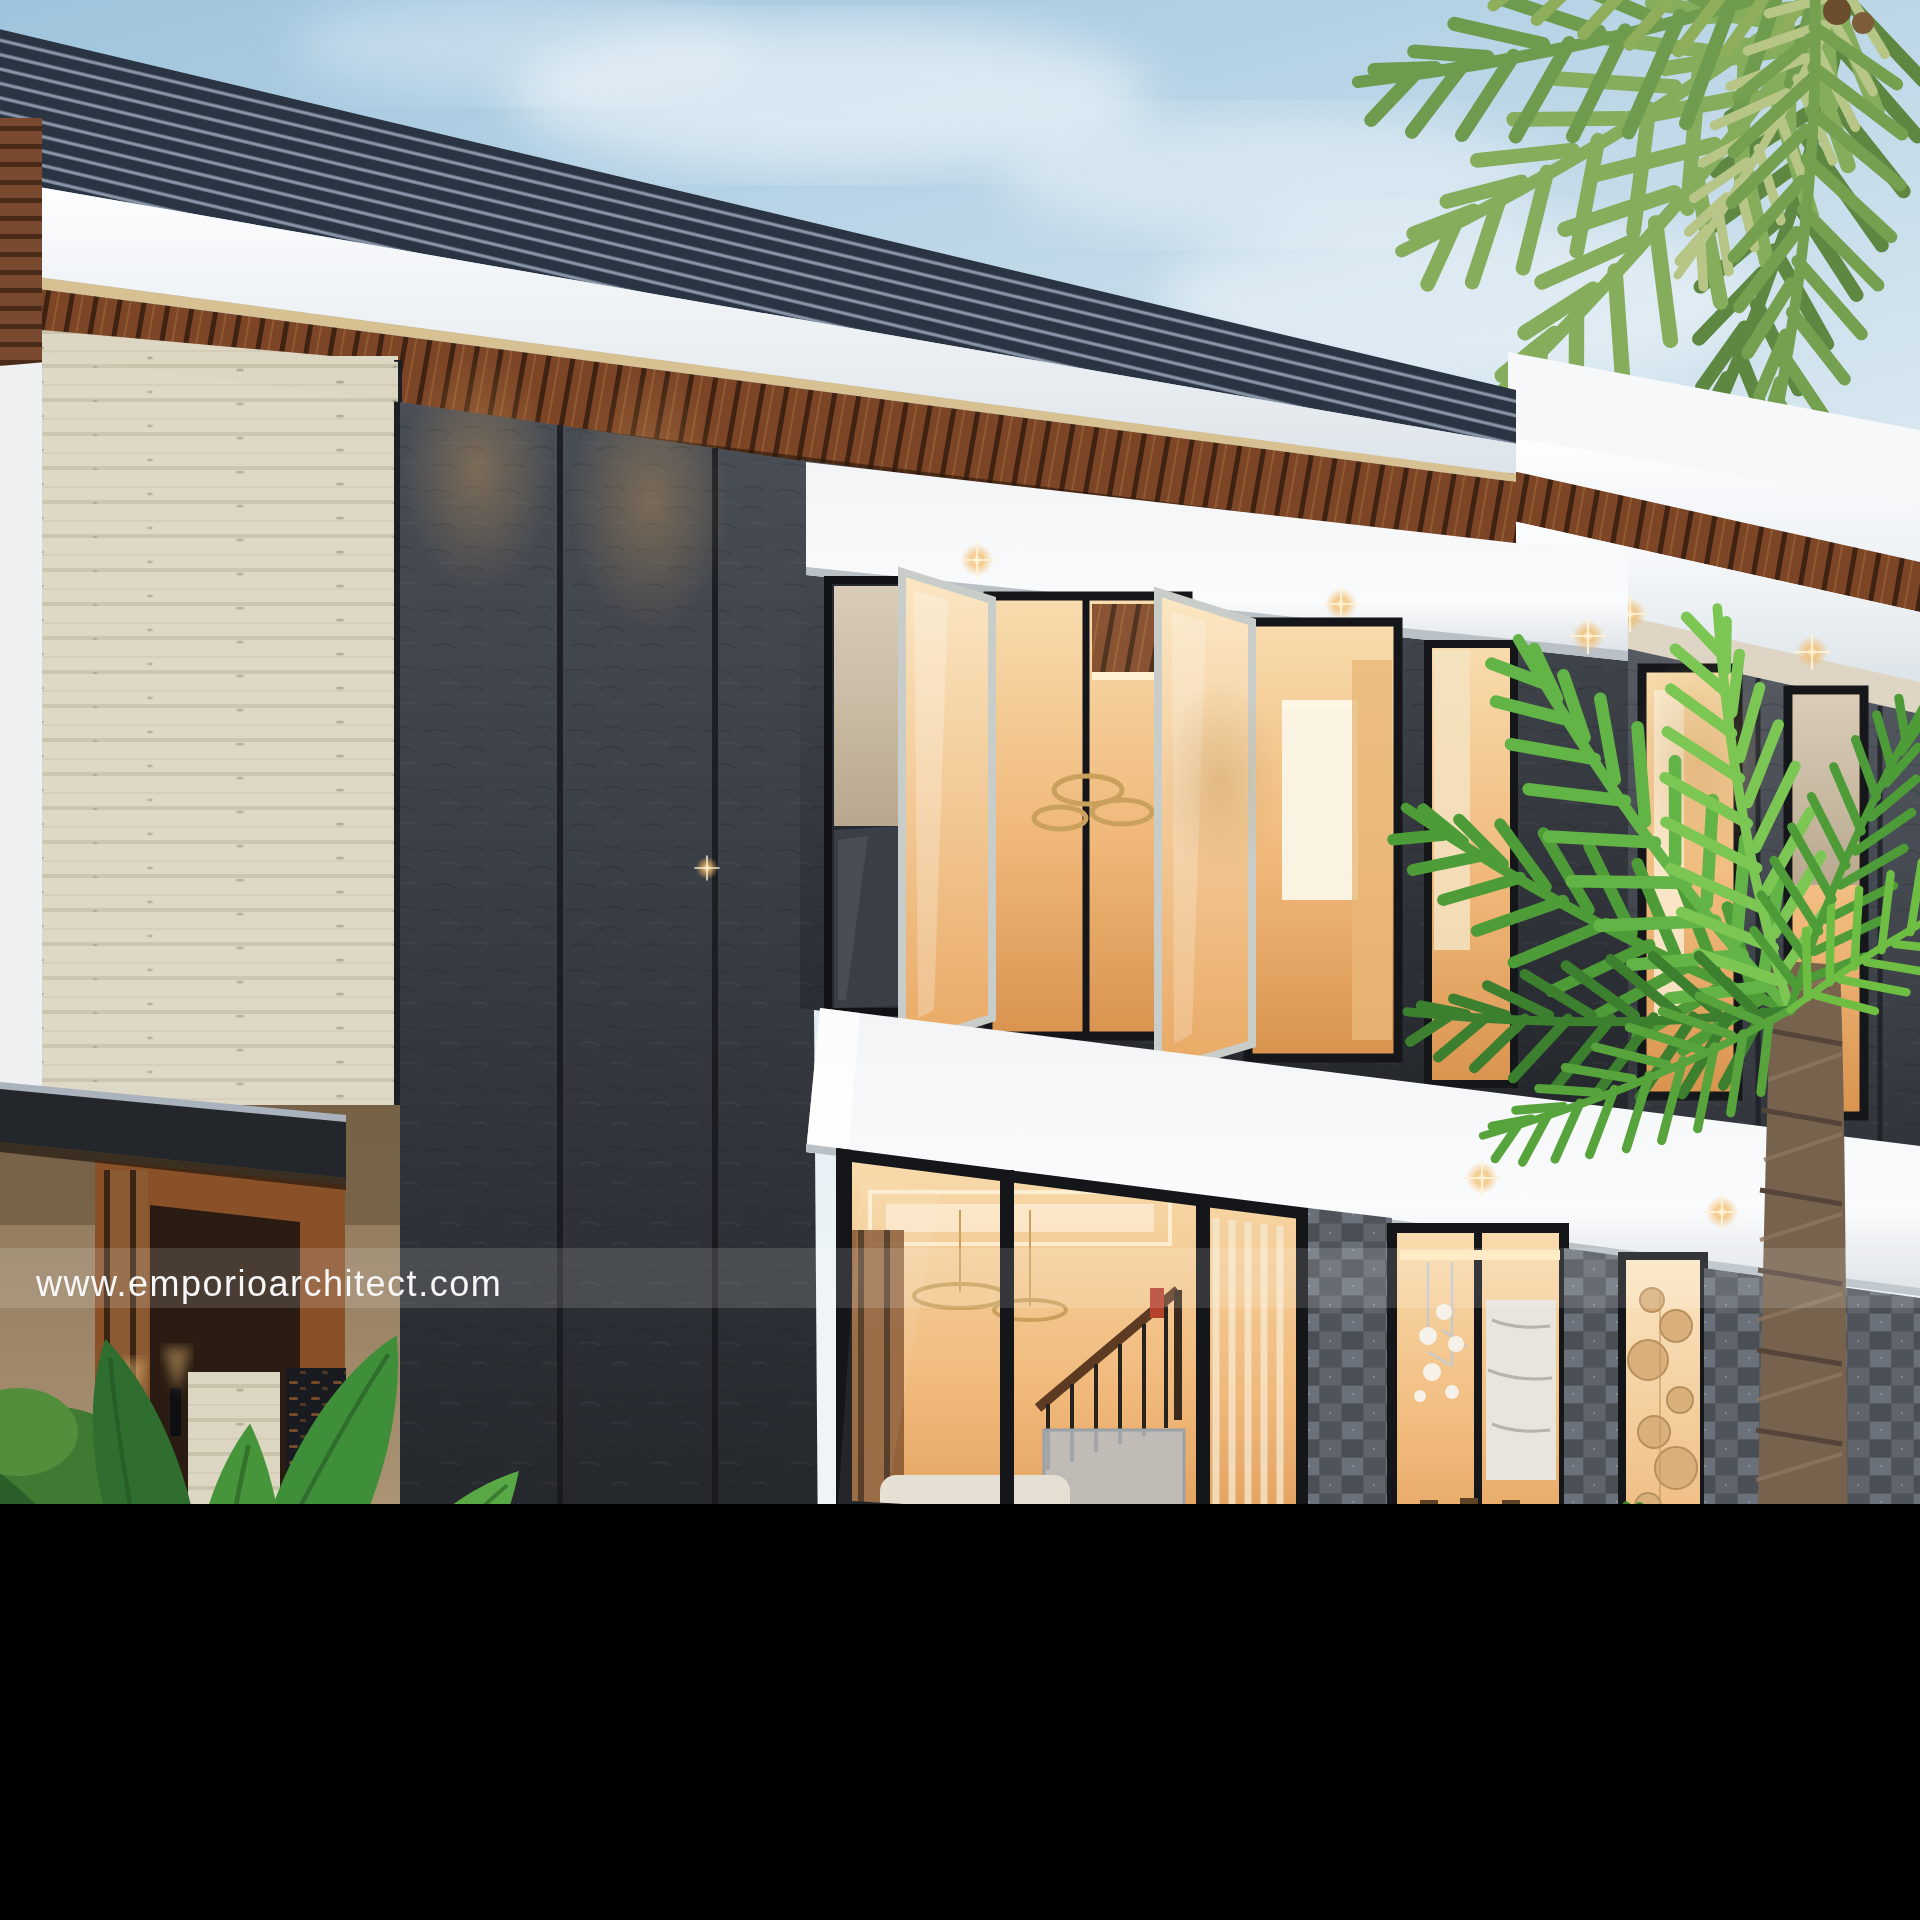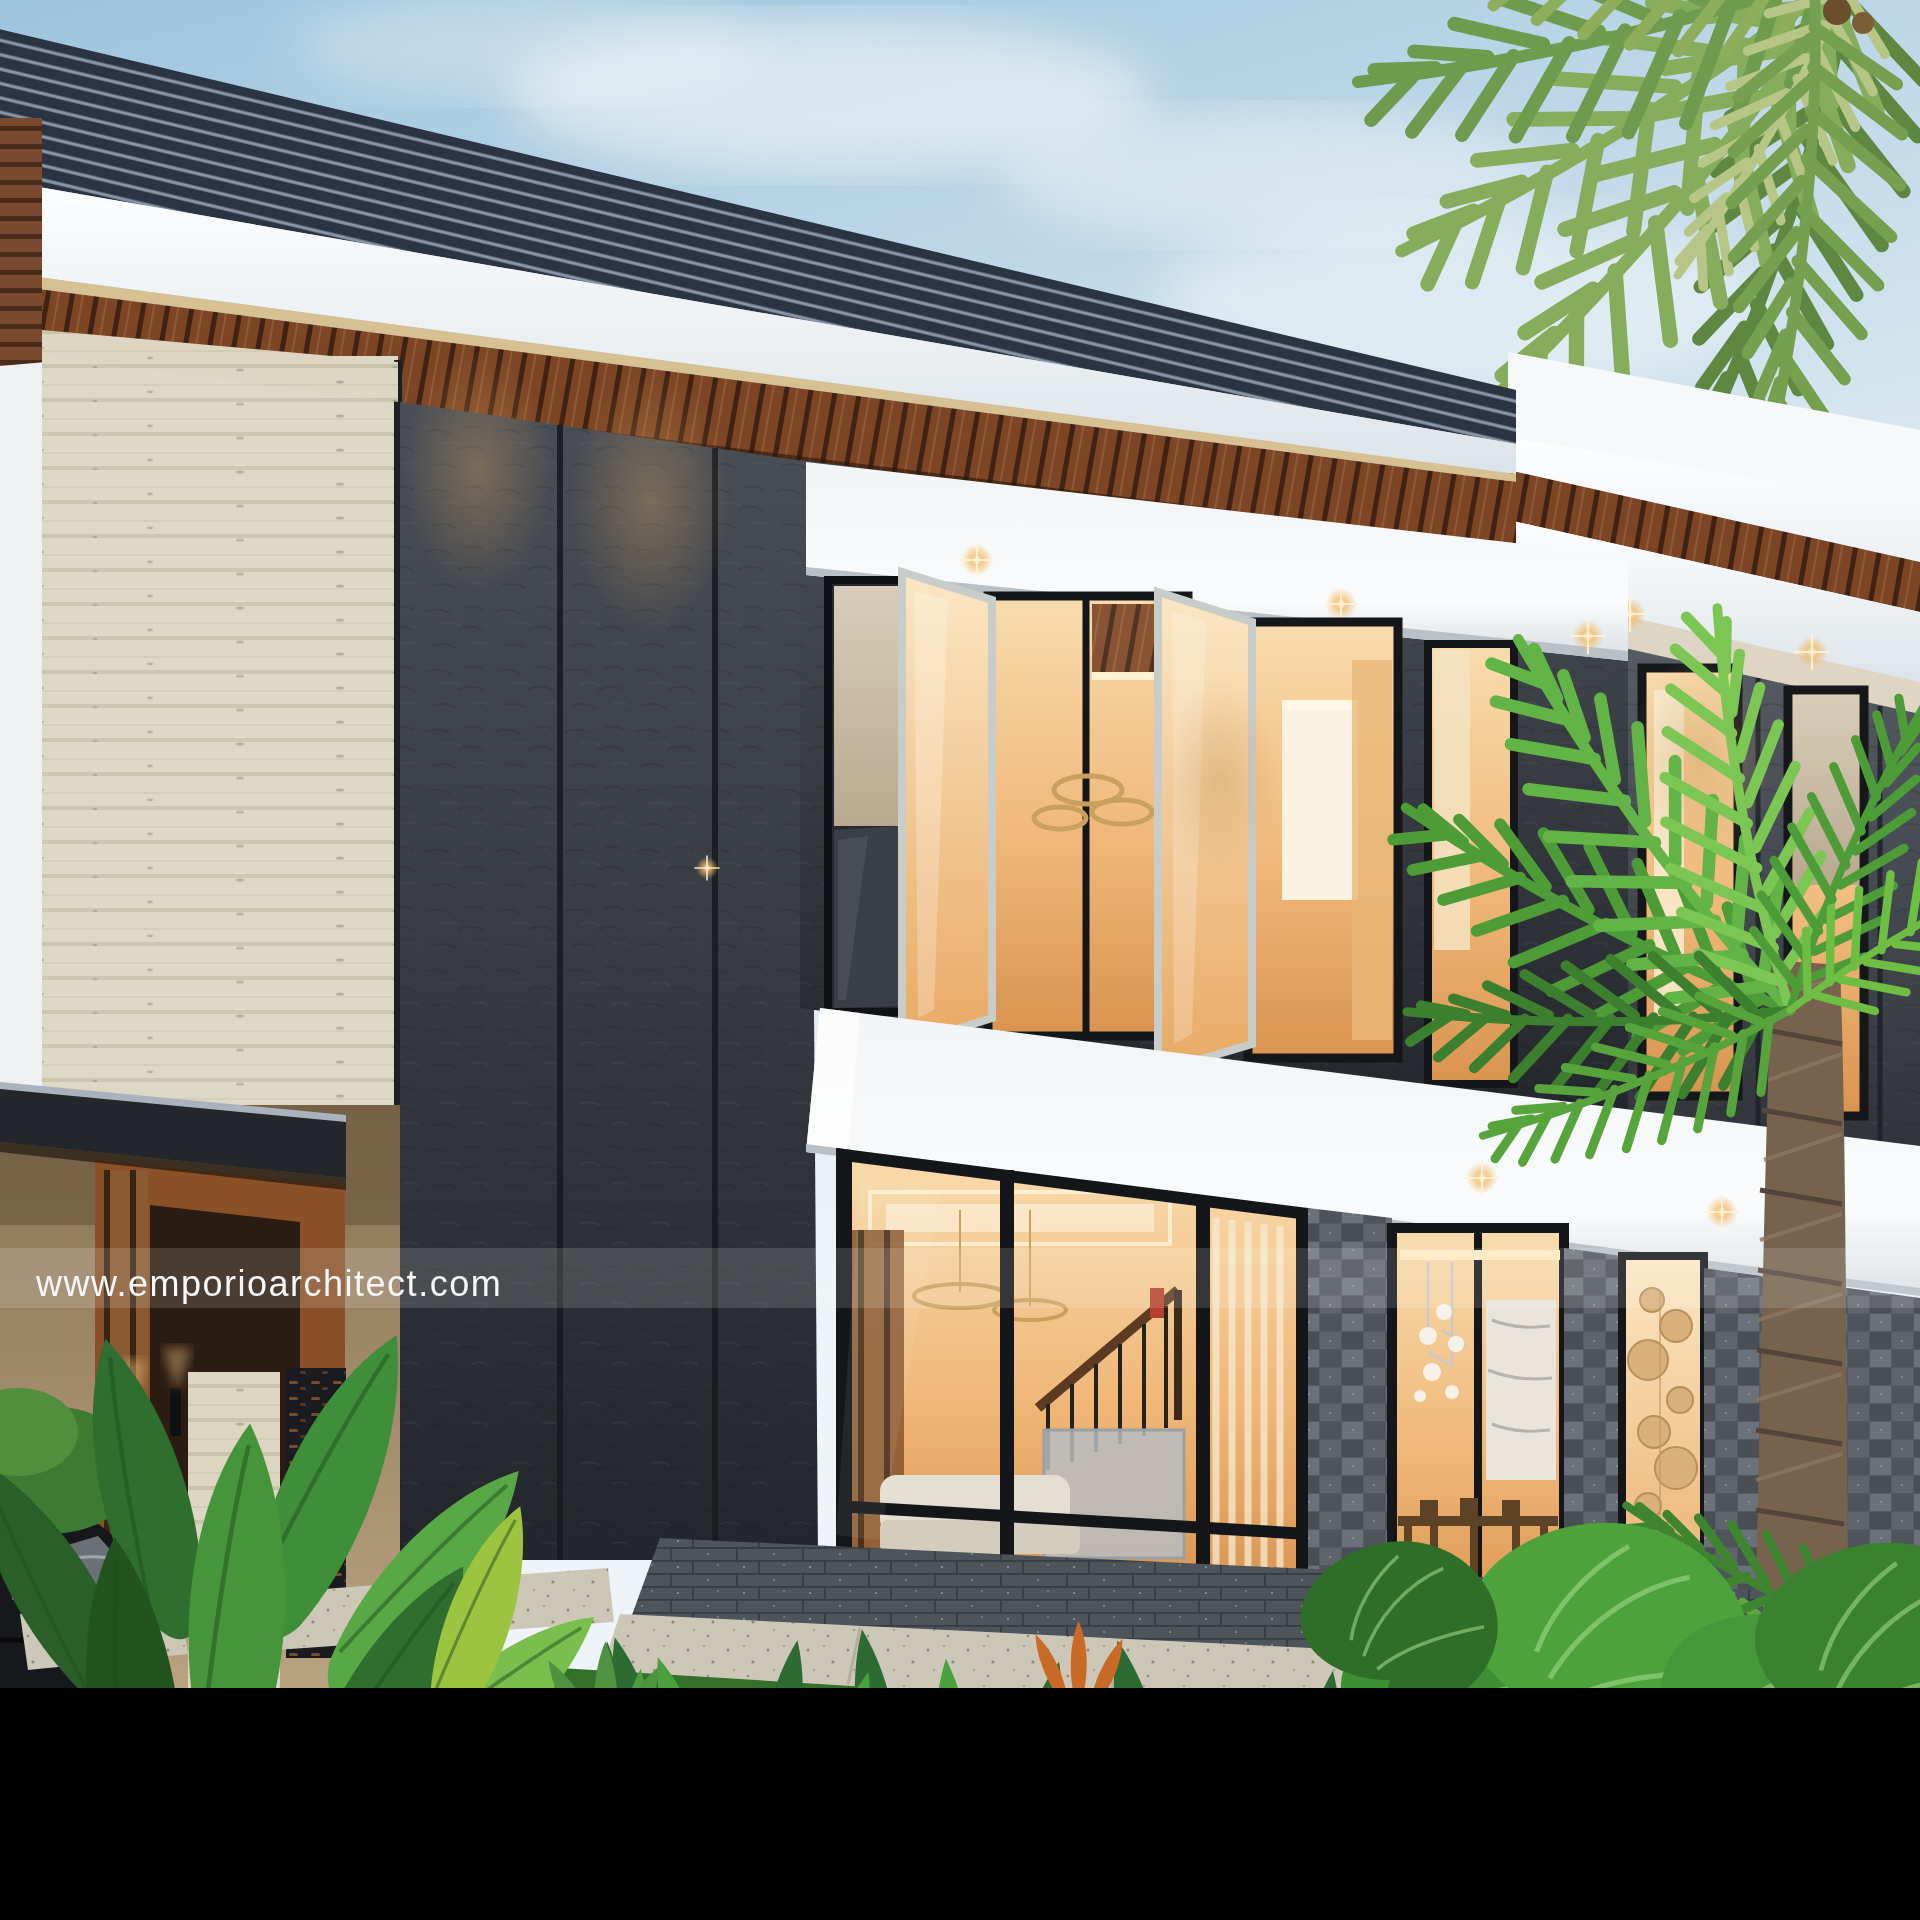--- a/index.html
+++ b/index.html
@@ -1,16 +1,16 @@
 <!DOCTYPE html>
 <html><head>
 <meta charset="utf-8">
 <style>
   html,body{margin:0;padding:0;background:#000;}
-  .stage{position:relative;width:1920px;height:1688px;overflow:hidden;font-family:"Liberation Sans",sans-serif;}
+  .stage{position:relative;width:1920px;height:1504px;overflow:hidden;font-family:"Liberation Sans",sans-serif;}
   svg{display:block}
   .wm-text{font-family:"Liberation Sans",sans-serif;font-size:36px;letter-spacing:1.5px;}
 </style>
 </head>
 <body>
 
 <div class="stage">
 <svg width="1920" height="1920" viewBox="0 0 1920 1920" xmlns="http://www.w3.org/2000/svg">
   <defs>
     <linearGradient id="gSky" x1="0" y1="0" x2="0.25" y2="1">

